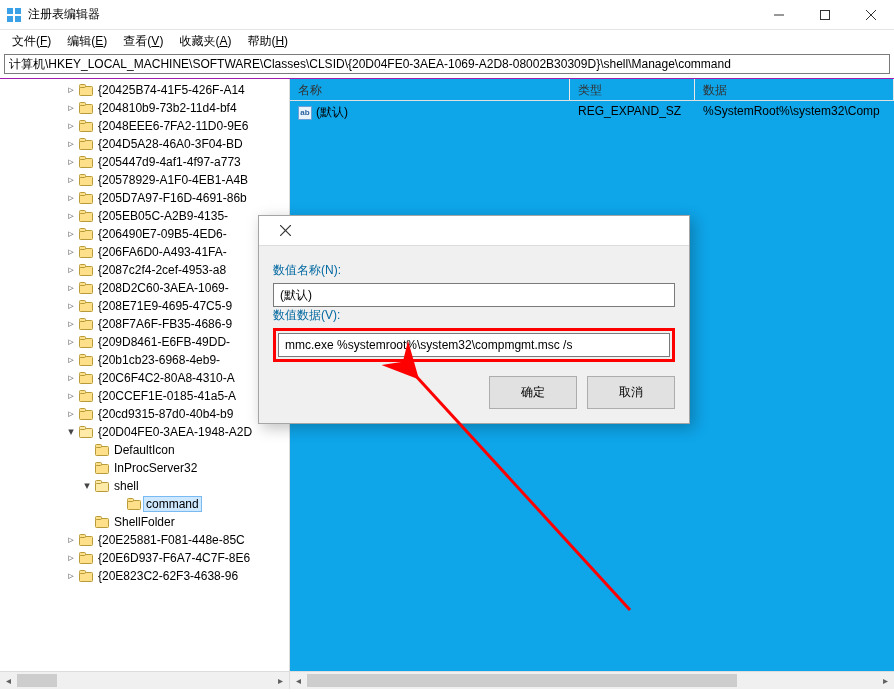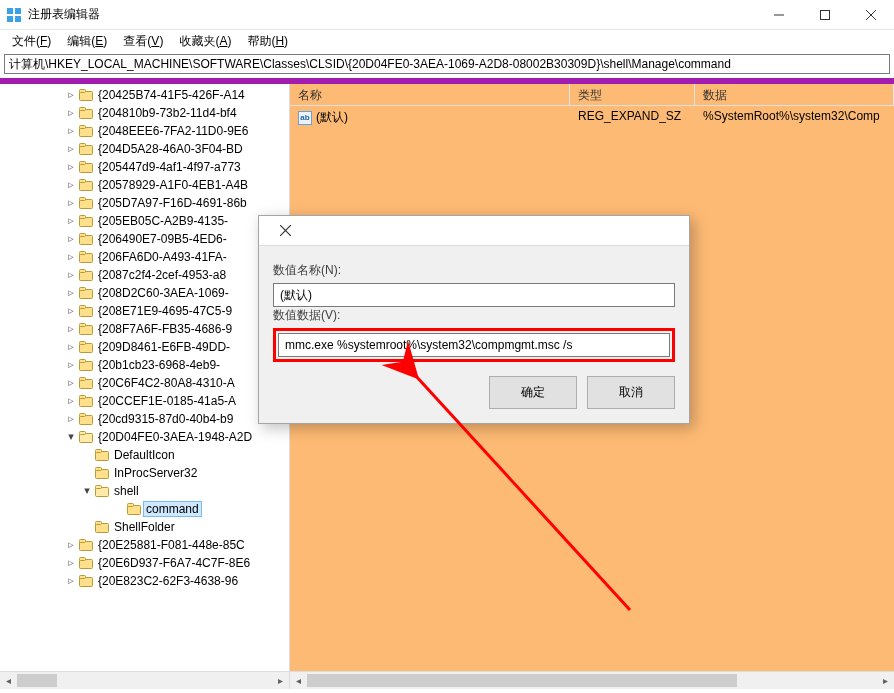--- a/index.html
+++ b/index.html
@@ -15,33 +15,33 @@
   
   .menubar { height: 22px; display: flex; align-items: center; padding: 0 4px; font-size: 12px; color:#000; }
   .menubar .menu-item { padding: 2px 8px; }
   .menubar .menu-item .ul { text-decoration: underline; }
 
   
   .addressbar { height: 20px; border: 1px solid #7a7a7a; margin: 2px 4px 4px 4px; display:flex; align-items:center; padding:8px 4px; font-size:12px; background:#fff; }
   .addressbar span { white-space: nowrap; overflow:hidden; }
 
   
-  .main { display:flex; height: calc(693px - 30px - 22px - 30px - 18px); border-top:6px solid #a21caf;justify-content:center; }
+  .main { display:flex; height: calc(693px - 30px - 22px - 30px - 18px); border-top:1px solid #a21caf;justify-content:center; }
   .tree-pane { width: 290px; overflow:hidden; position:relative; border-right:1px solid #dcdcdc; background:#fff; }
   .tree-inner { padding: 2px 0 2px 0; font-size:12px; color:#000;}
   .tree-row { display:flex; align-items:center; height:18px; white-space:nowrap; }
   .tree-row .toggle { width:14px; text-align:center; color:#666; font-size:11px; transform:translateY(-1px); display:inline-block;}
   .tree-row .spacer { display:inline-block; }
   .folder-icon { width:14px; height:12px; margin:0 3px 0 1px; display:inline-block; }
   .folder-closed svg rect { fill:#ffe08a; stroke:#b89a38; }
   .folder-open svg rect { fill:#ffeaa7; stroke:#b89a38; }
   .tree-row.selected .label-box { background:#cde8ff; outline:1px solid #7abaf2; }
   .label-box { padding:0 2px; }
 
-  .list-pane { flex:1; position:relative; background:#fdba74; overflow:hidden;}
+  .list-pane { flex:1; position:relative; background:#0ea5e9; overflow:hidden;}
   .list-header { display:flex; height:22px; border-bottom:1px solid #e0e0e0; font-size:12px; }
   .list-header .col { padding:3px 8px; border-right:1px solid #e8e8e8; color:#333; }
   .list-header .col.name { width:280px;}
   .list-header .col.type { width:125px;}
   .list-header .col.data { flex:1;}
   .list-row { display:flex; font-size:12px; padding:2px 0; }
   .list-row .c { padding:1px 8px; }
   .list-row .c.name { width:280px; display:flex; align-items:center; gap:4px;}
   .list-row .c.type { width:125px;}
   .list-row .c.data { flex:1; white-space:nowrap; overflow:hidden;}
@@ -59,21 +59,21 @@
   .track.left .thumb { left:17px; width:40px;}
   .track.right .thumb { left:17px; width:430px;}
 
   
   .dialog-backdrop { position:absolute; left:0; top:0; width:100%; height:100%; pointer-events:none; }
   .dialog { position:absolute; left:258px; top:215px; width:432px; background:#f0f0f0; border:1px solid #a5a5a5; box-shadow: 4px 4px 14px rgba(0,0,0,.25); pointer-events:auto; font-size:12px;}
   .dialog .dlg-title { height:30px; display:flex; align-items:center; padding:0 8px; background:#fff; border-bottom:1px solid #dcdcdc;}
   .dialog .dlg-title .t-text { flex:1; color:#000;}
   .dialog .dlg-title .x { width:36px; height:26px; display:flex; align-items:center; justify-content:center; font-size:13px; color:#333;}
   .dialog .dlg-body { padding:12px 14px 14px 14px;}
-  .dlg-field-label { margin:4px 0 4px 0; color:#404040;}
+  .dlg-field-label { margin:4px 0 4px 0; color:#0369a1;}
   .dlg-input { width:100%; height:24px; border:1px solid #7a7a7a; padding:0 6px; font-size:12px; background:#fff; color:#000; outline:none;}
   .value-wrap { border:3px solid #ff0000; padding:2px; margin-top:2px;}
   .dlg-buttons { display:flex; justify-content:flex-end; gap:10px; margin-top:14px;}
   .dlg-btn { width:88px; height:33px; background:#e1e1e1; border:1px solid #adadad; font-size:12px; display:flex; align-items:center; justify-content:center;}
 
   
   .arrow-svg { position:absolute; pointer-events:none; }
 
   
   .tri-right::before { content:"▹"; color:#777; font-size:11px;}

